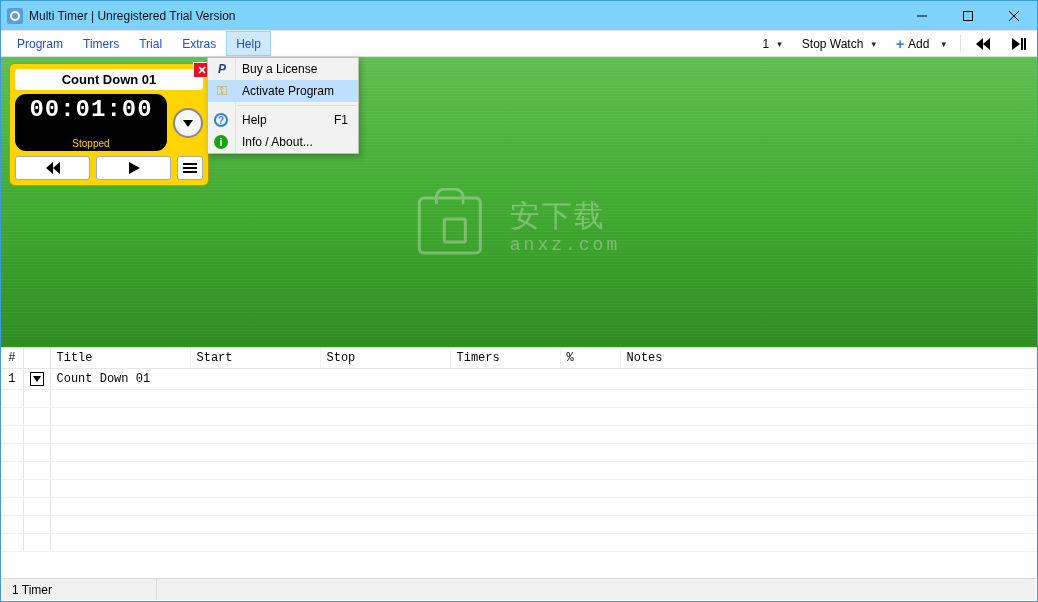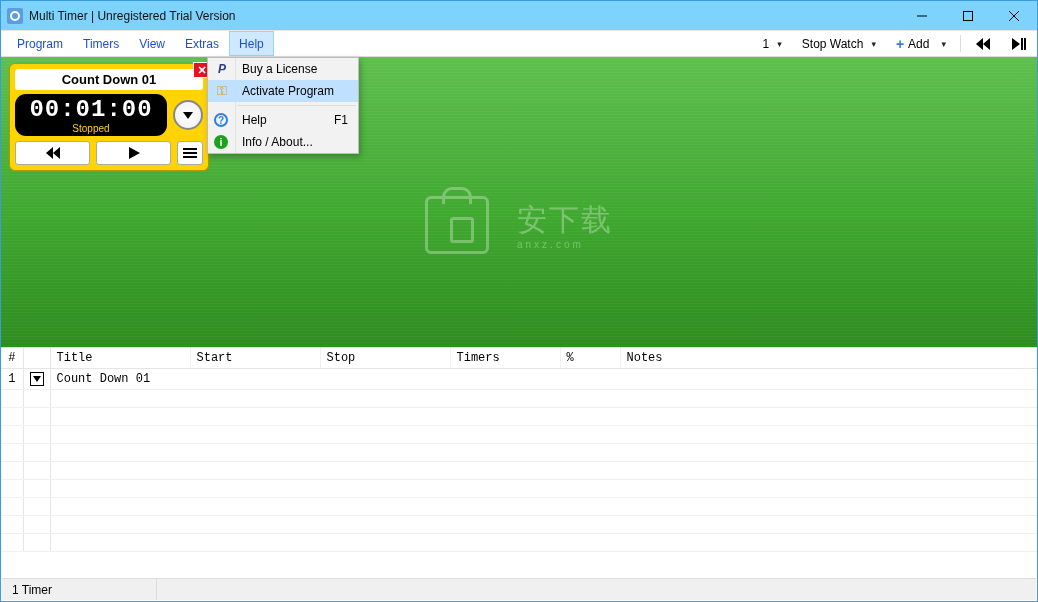--- a/index.html
+++ b/index.html
@@ -38,29 +38,29 @@
 
 .workspace { position: relative; height: 290px; background: linear-gradient(#5fbf4f 0%, #3fa82f 55%, #2e8c1f 100%); overflow: hidden; }
 .workspace::after{content:"";position:absolute;inset:0;background:repeating-linear-gradient(to bottom,rgba(255,255,255,.04) 0,rgba(255,255,255,.04) 1px,transparent 1px,transparent 3px);}
 
 .watermark { position: absolute; left: 50%; top: 58%; transform: translate(-50%,-50%); display:flex; align-items:center; gap:28px; opacity:.35; z-index:1; }
 .wm-bag{width:64px;height:58px;border:3px solid #e8f5e0;border-radius:6px;position:relative;}
 .wm-bag::before{content:"";position:absolute;top:-12px;left:14px;right:14px;height:14px;border:3px solid #e8f5e0;border-bottom:none;border-radius:10px 10px 0 0;}
 .wm-bag::after{content:"";position:absolute;top:18px;left:22px;width:18px;height:20px;border:3px solid #e8f5e0;border-radius:3px;}
 .wm-text{color:#e8f5e0;}
 .wm-text .big{font-size:30px;font-weight:500;letter-spacing:2px;}
-.wm-text .small{font-size:10px;letter-spacing:3px;margin-top:-2px;}
+.wm-text .small{font-size:18px;letter-spacing:3px;margin-top:-2px;font-family:Liberation Mono, monospace;}
 
 .timer-widget { position: absolute; left: 8px; top: 6px; width: 200px; background: #ffd400; border: 1px solid #b89500; border-radius: 6px; padding: 5px; z-index:5; }
 .timer-widget .tw-title { background: #fff; border-radius: 3px; text-align: center; padding: 3px 0; font-size: 13px; font-weight: 600; }
 .timer-widget .tw-close { position: absolute; right: -3px; top: -2px; width: 18px; height: 16px; background: #e81123; color: #fff; display: flex; align-items: center; justify-content: center; font-size: 11px; font-weight: bold; border: 1px solid #fff; }
 .tw-body { margin-top: 4px; display: flex; gap: 6px; align-items: center; }
 .tw-display { flex: 1; background: #000; border-radius: 11px; padding: 4px 0 2px; text-align: center; }
 .tw-time { font-family: "Courier New", monospace; font-size: 24px; font-weight: bold; color: #fff; letter-spacing: 1px; line-height: 1; }
-.tw-status { color: #ffd400; font-size: 10px; margin-top: 1px; }
+.tw-status { color: #ffd400; font-size: 10px; margin-top: 16px; }
 .tw-round { width: 30px; height: 30px; border-radius: 50%; background: radial-gradient(#fff,#eee); border: 2px solid #888; display: flex; align-items: center; justify-content: center; }
 .tw-round svg{width:12px;height:12px;}
 .tw-ctrls { margin-top: 5px; display: flex; gap: 6px; }
 .tw-btn { flex: 1; height: 24px; background: #fff; border: 1px solid #aaa; border-radius: 3px; display: flex; align-items: center; justify-content: center; }
 .tw-btn.menu{flex:0 0 26px;}
 .tw-btn svg{width:14px;height:14px;}
 .menu-lines{width:14px;}
 .menu-lines div{height:2px;background:#000;margin:2px 0;}
 
 .grid { height: 230px; overflow: auto; border-top:1px solid #dcdcdc; }
@@ -98,21 +98,21 @@
       <svg viewBox="0 0 10 10">
         <line x1="0" y1="0" x2="10" y2="10" stroke="#000" stroke-width="1"></line>
         <line x1="10" y1="0" x2="0" y2="10" stroke="#000" stroke-width="1"></line>
       </svg>
     </div>
 </div>
 
 <div class="menubar">
   <div class="menuitem">Program</div>
   <div class="menuitem">Timers</div>
-  <div class="menuitem">View</div>
+  <div class="menuitem">Trial</div>
   <div class="menuitem">Extras</div>
   <div class="menuitem open">Help</div>
   <div class="spacer"></div>
   <div class="toolfield">
       <span>1</span>
       <span class="drop">▾</span>
     </div>
   <div class="toolfield">
       <span>Stop Watch</span>
       <span class="drop">▾</span>

